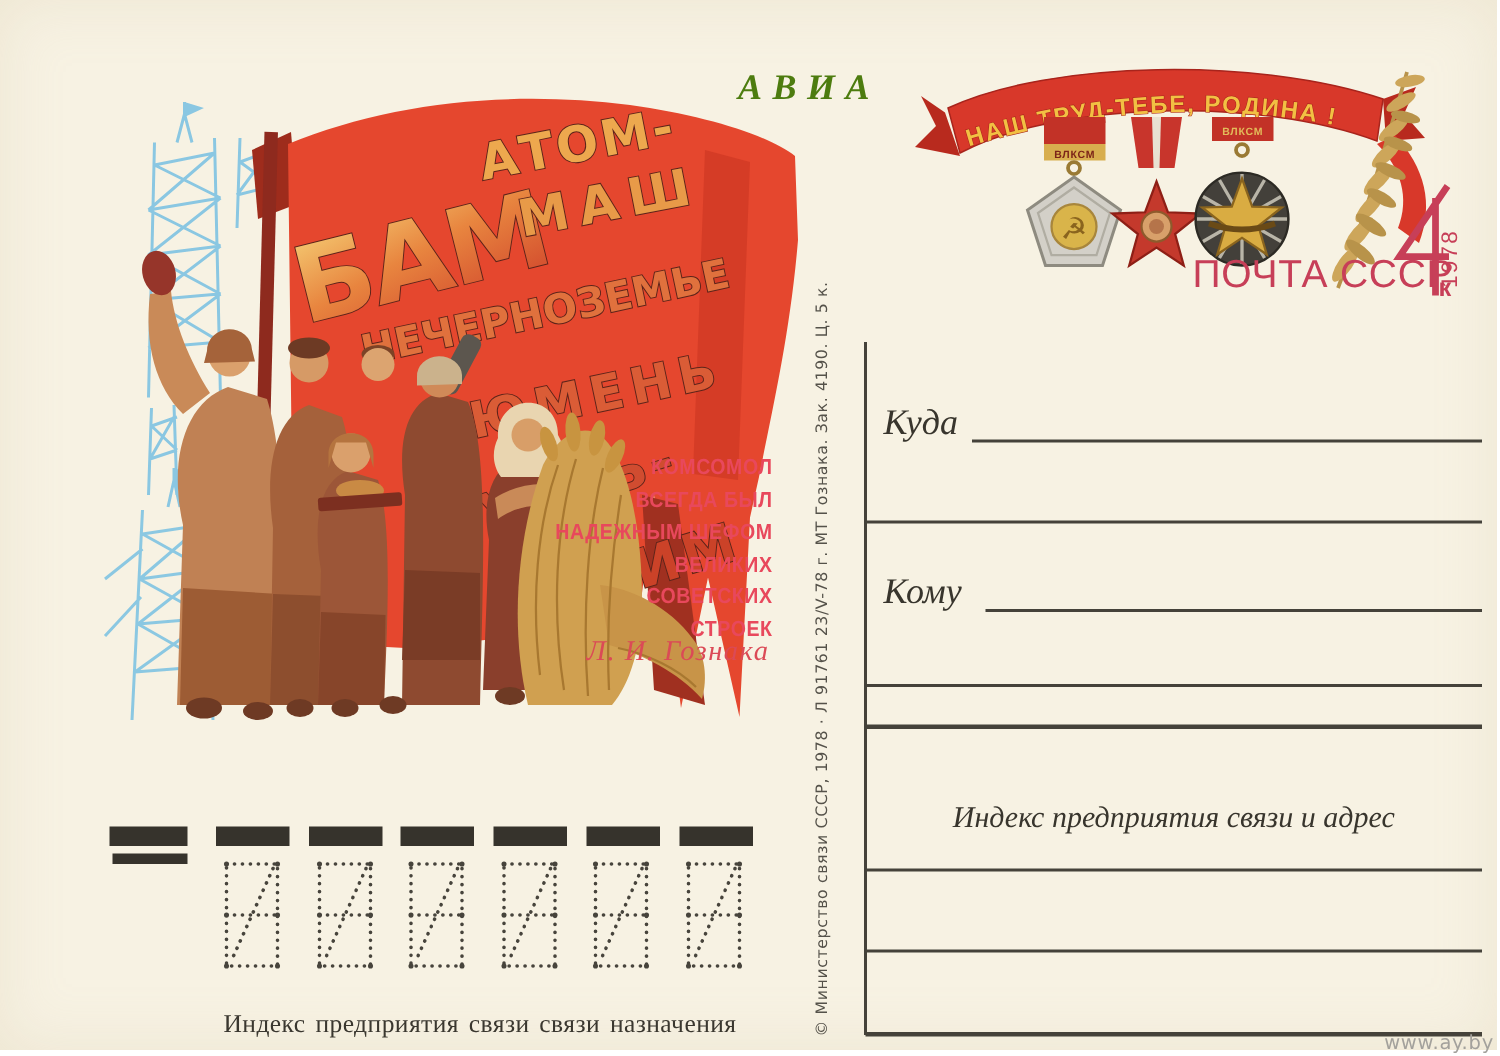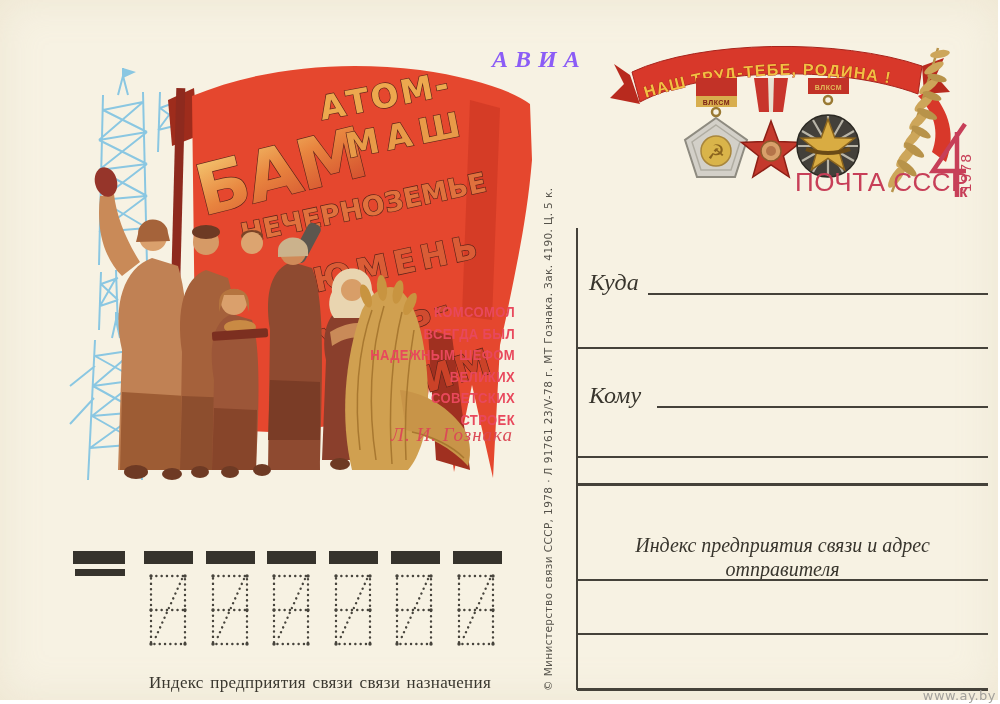--- a/index.html
+++ b/index.html
@@ -3,21 +3,21 @@
 <meta charset="utf-8">
 <style>
   html,body{margin:0;padding:0;}
   body{width:1000px;height:704px;position:relative;background:#ffffff;overflow:hidden;
        font-family:"Liberation Sans",sans-serif;}
   .card{position:absolute;left:0;top:0;width:998px;height:700px;background:#f7f2e3;
         box-shadow:inset 0 0 40px rgba(210,195,160,.25);}
   .abs{position:absolute;}
   
   .avia{left:492px;top:46px;font-family:"Liberation Serif",serif;font-style:italic;font-weight:bold;
-        font-size:24px;letter-spacing:7px;color:#8b5cf6;}
+        font-size:24px;letter-spacing:7px;color:#4d7c0f;}
   
   .quote{left:315px;top:302px;width:200px;text-align:right;color:#e8485c;
          font-weight:bold;font-size:14.5px;line-height:21.5px;letter-spacing:.4px;
          transform:scaleX(.9);transform-origin:right top;}
   .quote div{white-space:nowrap;}
   .author{left:315px;top:424px;width:198px;text-align:right;color:#db4a56;
           font-family:"Liberation Serif",serif;font-style:italic;font-size:19px;letter-spacing:1px;}
   
   .imprint{left:542px;top:691px;width:498px;transform:rotate(-90deg);transform-origin:0 0;
            font-size:10.5px;letter-spacing:.4px;color:#55524a;white-space:nowrap;
@@ -222,21 +222,20 @@
   <div class="abs vline"></div>
   <div class="abs label-it kuda">Куда</div>
   <div class="abs hline" style="left:648px;top:293px;width:340px;"></div>
   <div class="abs hline" style="left:577px;top:347px;width:411px;"></div>
   <div class="abs label-it komu">Кому</div>
   <div class="abs hline" style="left:657px;top:406px;width:331px;"></div>
   <div class="abs hline" style="left:577px;top:456px;width:411px;"></div>
   <div class="abs hline" style="left:577px;top:483px;width:411px;height:3px;"></div>
   <div class="abs label-it sender-head">
     <span style="display:block">Индекс предприятия связи и адрес</span>
-    <span style="display:block">отправителя</span>
   </div>
   <div class="abs hline" style="left:577px;top:579px;width:411px;"></div>
   <div class="abs hline" style="left:577px;top:633px;width:411px;"></div>
   <div class="abs hline" style="left:577px;top:688px;width:411px;height:3px;"></div>
 
   <div class="bar" style="left:73px;top:551px;width:52px;height:13px;"></div>
   <div class="bar" style="left:75px;top:569px;width:50px;height:7px;"></div>
   <div class="bar" style="left:144px;top:551px;width:49px;height:13px;"></div>
   <div class="bar" style="left:206px;top:551px;width:49px;height:13px;"></div>
   <div class="bar" style="left:267px;top:551px;width:49px;height:13px;"></div>

